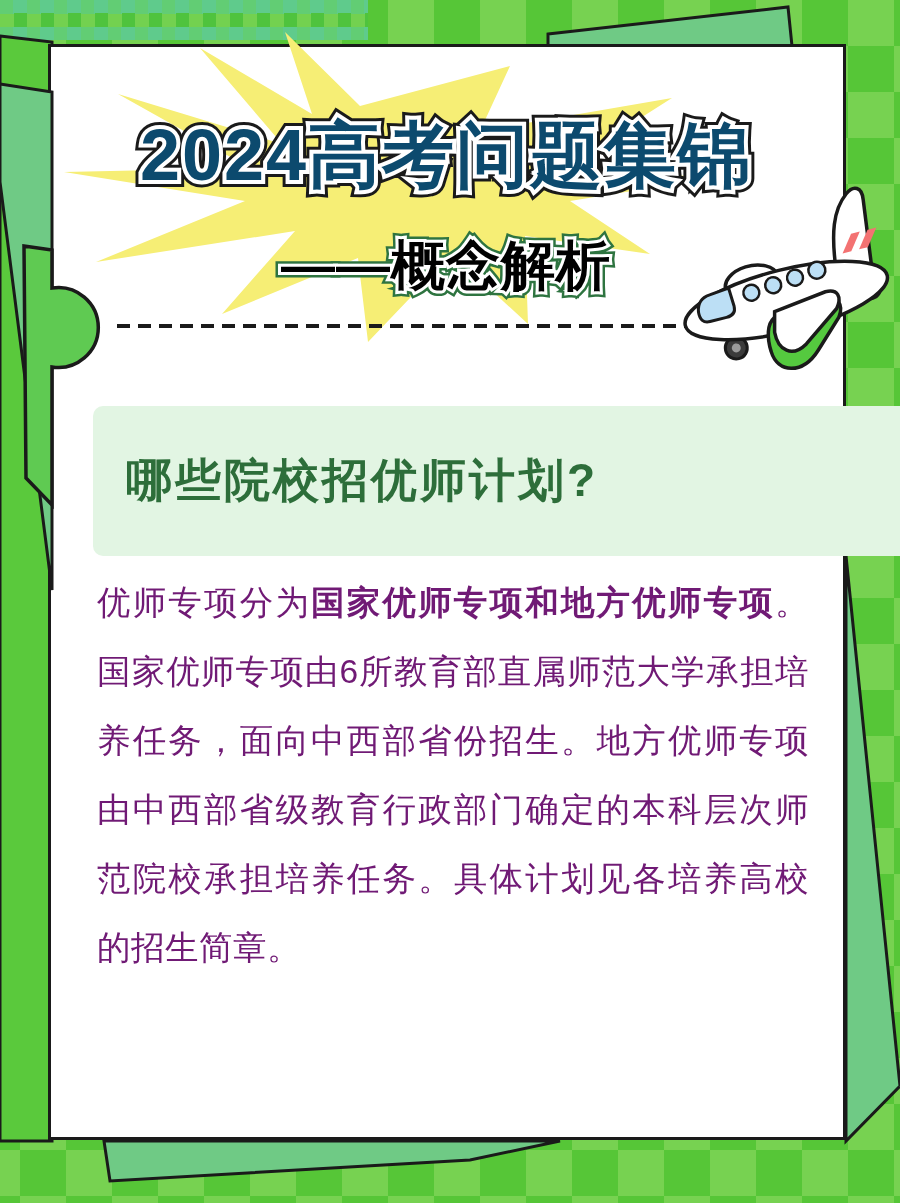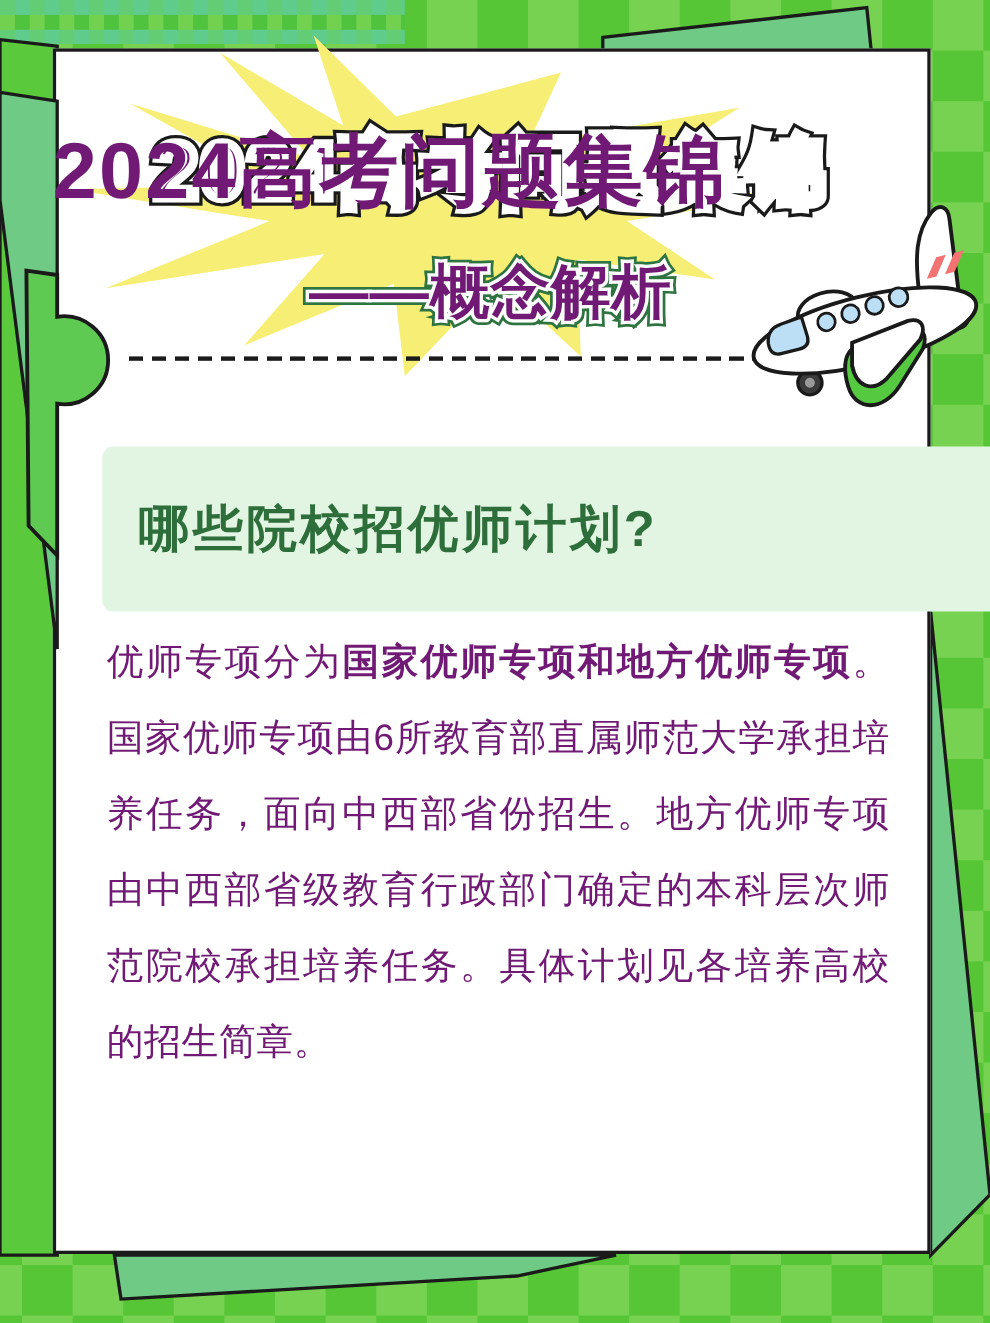--- a/index.html
+++ b/index.html
@@ -24,32 +24,32 @@
   .card{
     position:absolute;left:48px;top:44px;width:792px;height:1090px;
     background:#FFFFFF;border:3px solid #1A1A1A;z-index:2;
   }
   .sparkle{
     position:absolute;left:95px;top:54px;width:36px;height:22px;border-radius:6px;
     background:#fff;transform:rotate(-10deg);z-index:2;
   }
   svg.starburst{position:absolute;left:60px;top:26px;width:660px;height:320px;z-index:3;}
   .big-title{
-    position:absolute;left:48px;top:108px;width:796px;margin:0;
-    font-size:72px;font-weight:900;letter-spacing:2px;color:#701a75;white-space:nowrap;
+    position:absolute;left:48px;top:108px;width:796px;margin:0;text-align:center;
+    font-size:72px;font-weight:900;letter-spacing:2px;color:#0c4a6e;white-space:nowrap;
     z-index:4;
   }
   .big-title::before,.big-title::after{
     content:attr(data-text);position:absolute;left:0;top:0;width:100%;text-align:center;white-space:nowrap;
   }
   .big-title::before{-webkit-text-stroke:14px #1A1A1A;z-index:-2;}
   .big-title::after{-webkit-text-stroke:8px #FFFFFF;z-index:-1;}
   .sub-title{
     position:absolute;left:48px;top:230px;width:796px;margin:0;text-align:center;
-    font-size:54px;font-weight:900;letter-spacing:1px;color:#701a75;white-space:nowrap;
+    font-size:54px;font-weight:900;letter-spacing:1px;color:#000000;white-space:nowrap;
     z-index:4;
   }
   .sub-title::before,.sub-title::after{
     content:attr(data-text);position:absolute;left:0;top:0;width:100%;text-align:center;white-space:nowrap;
   }
   .sub-title::before{-webkit-text-stroke:11px #2E7440;z-index:-2;}
   .sub-title::after{-webkit-text-stroke:6px #FFFFFF;z-index:-1;}
   .dashed-line{
     position:absolute;left:117px;top:324px;width:586px;height:4px;z-index:3;
     background-image:repeating-linear-gradient(90deg,#1a1a1a 0 13px,transparent 13px 21px);

